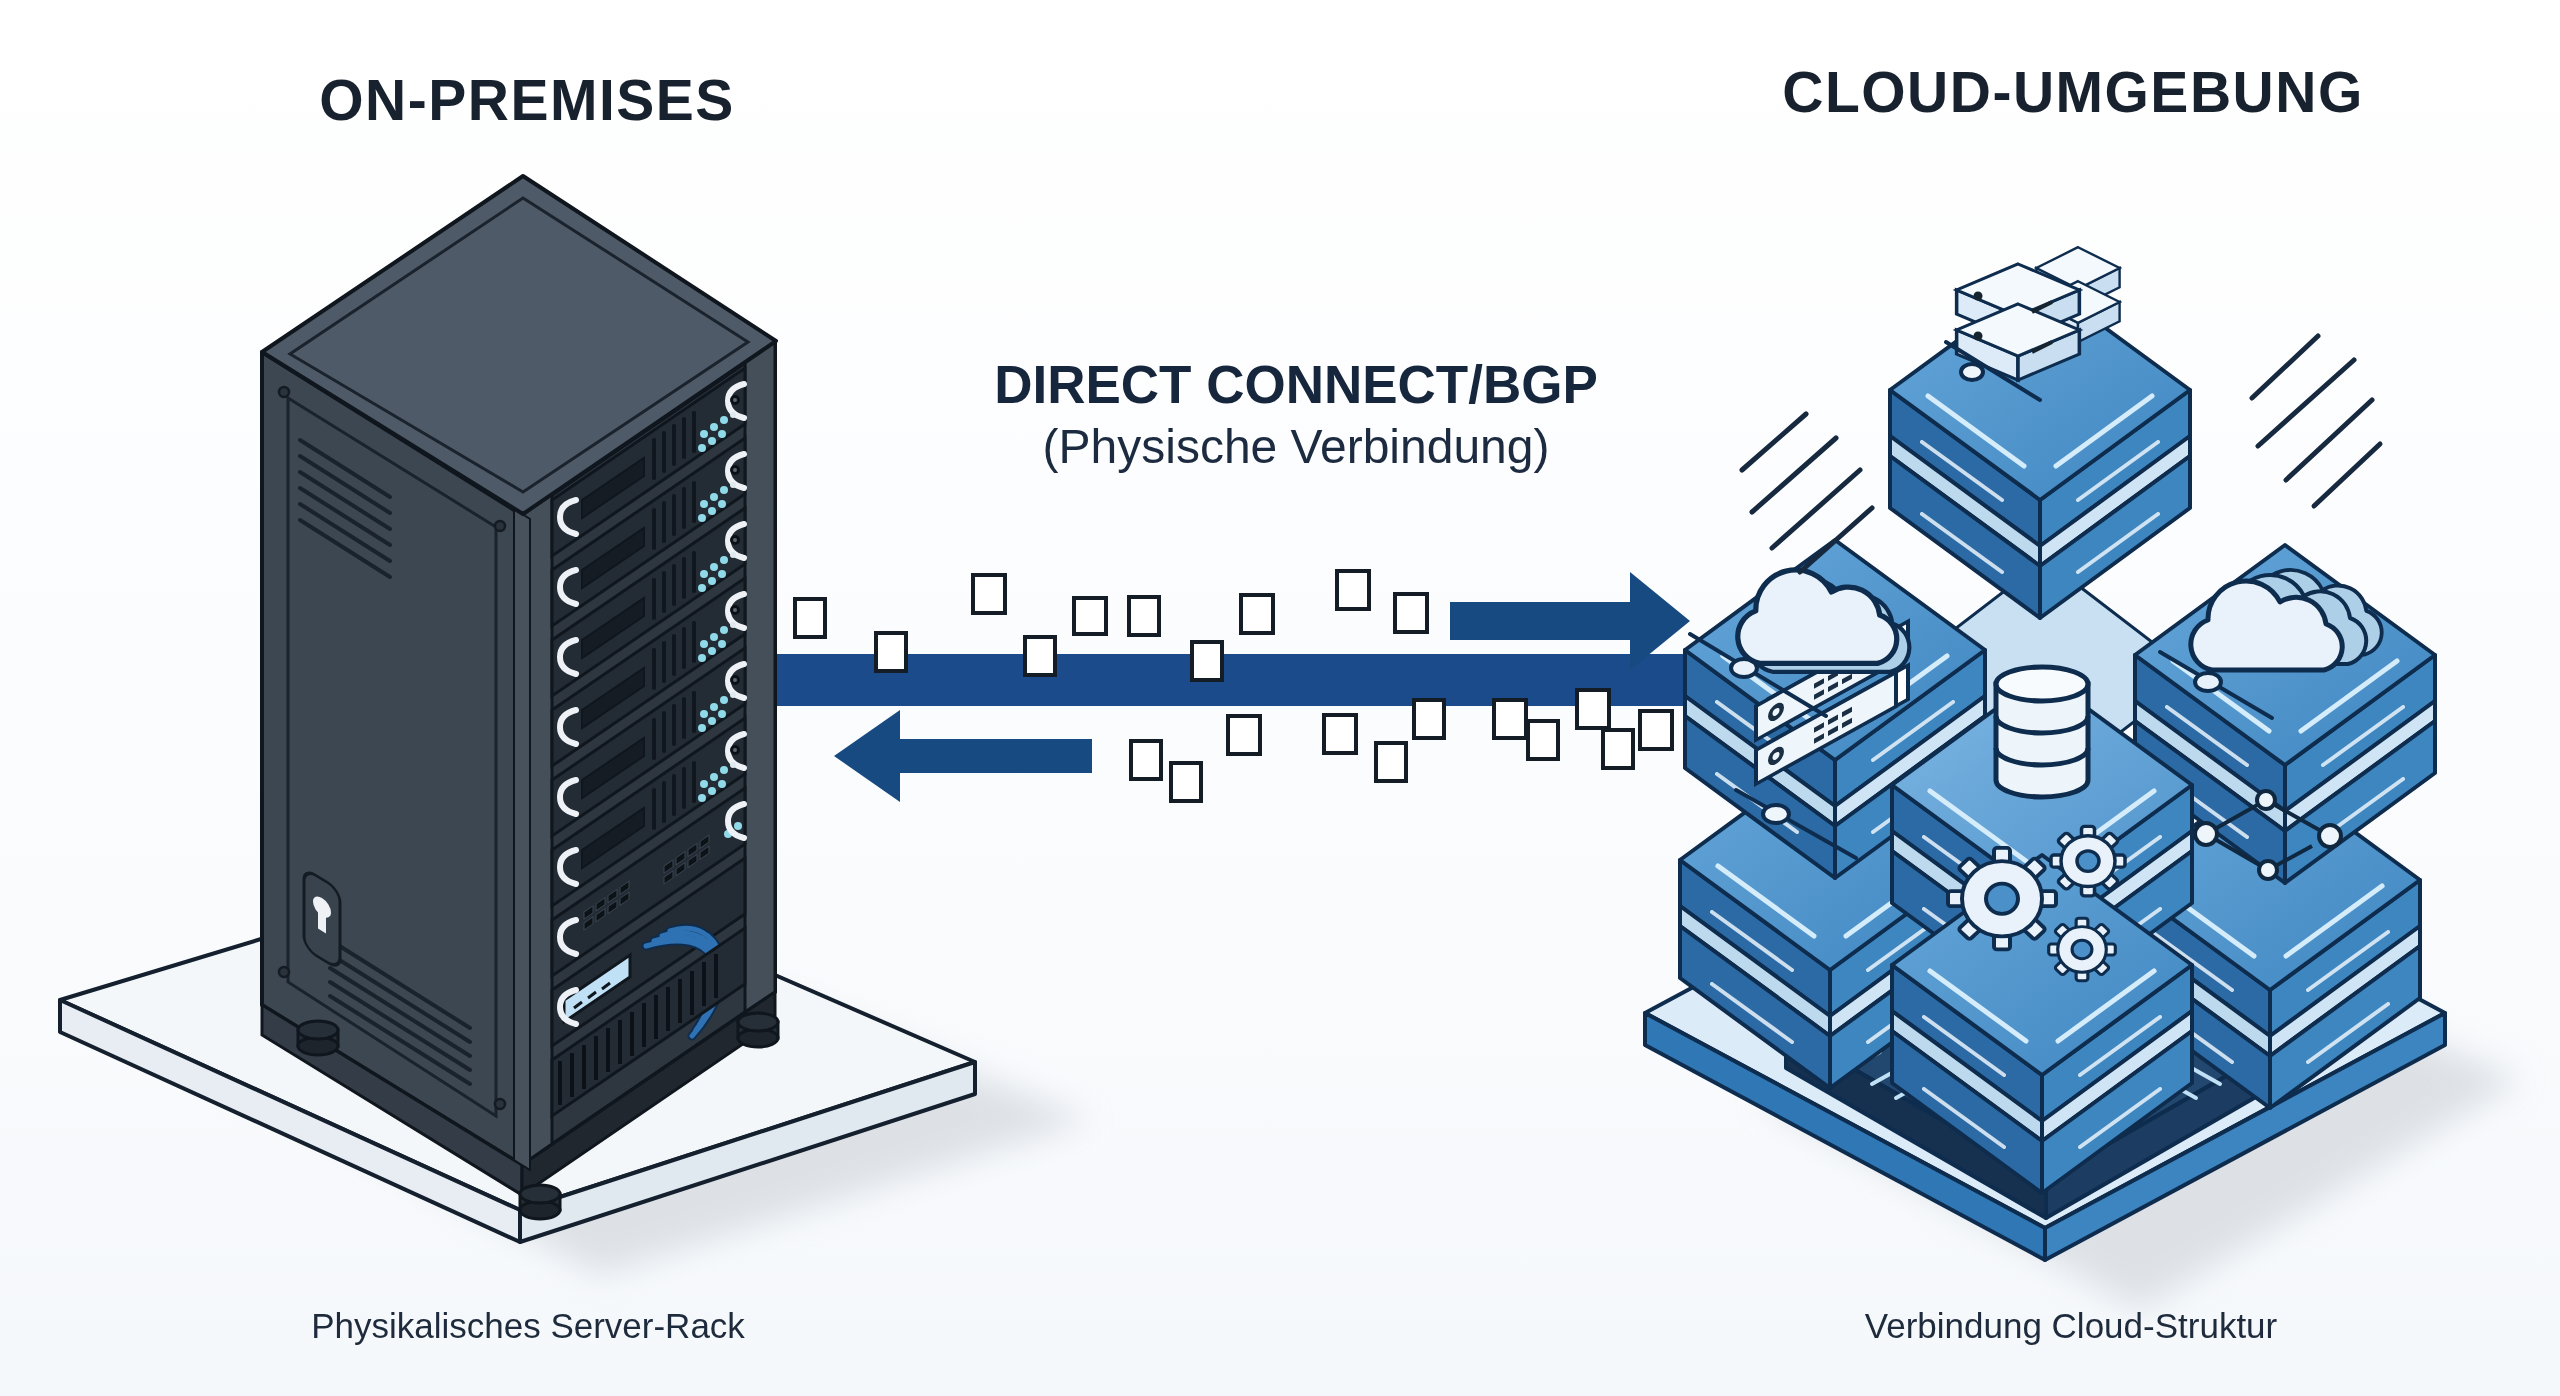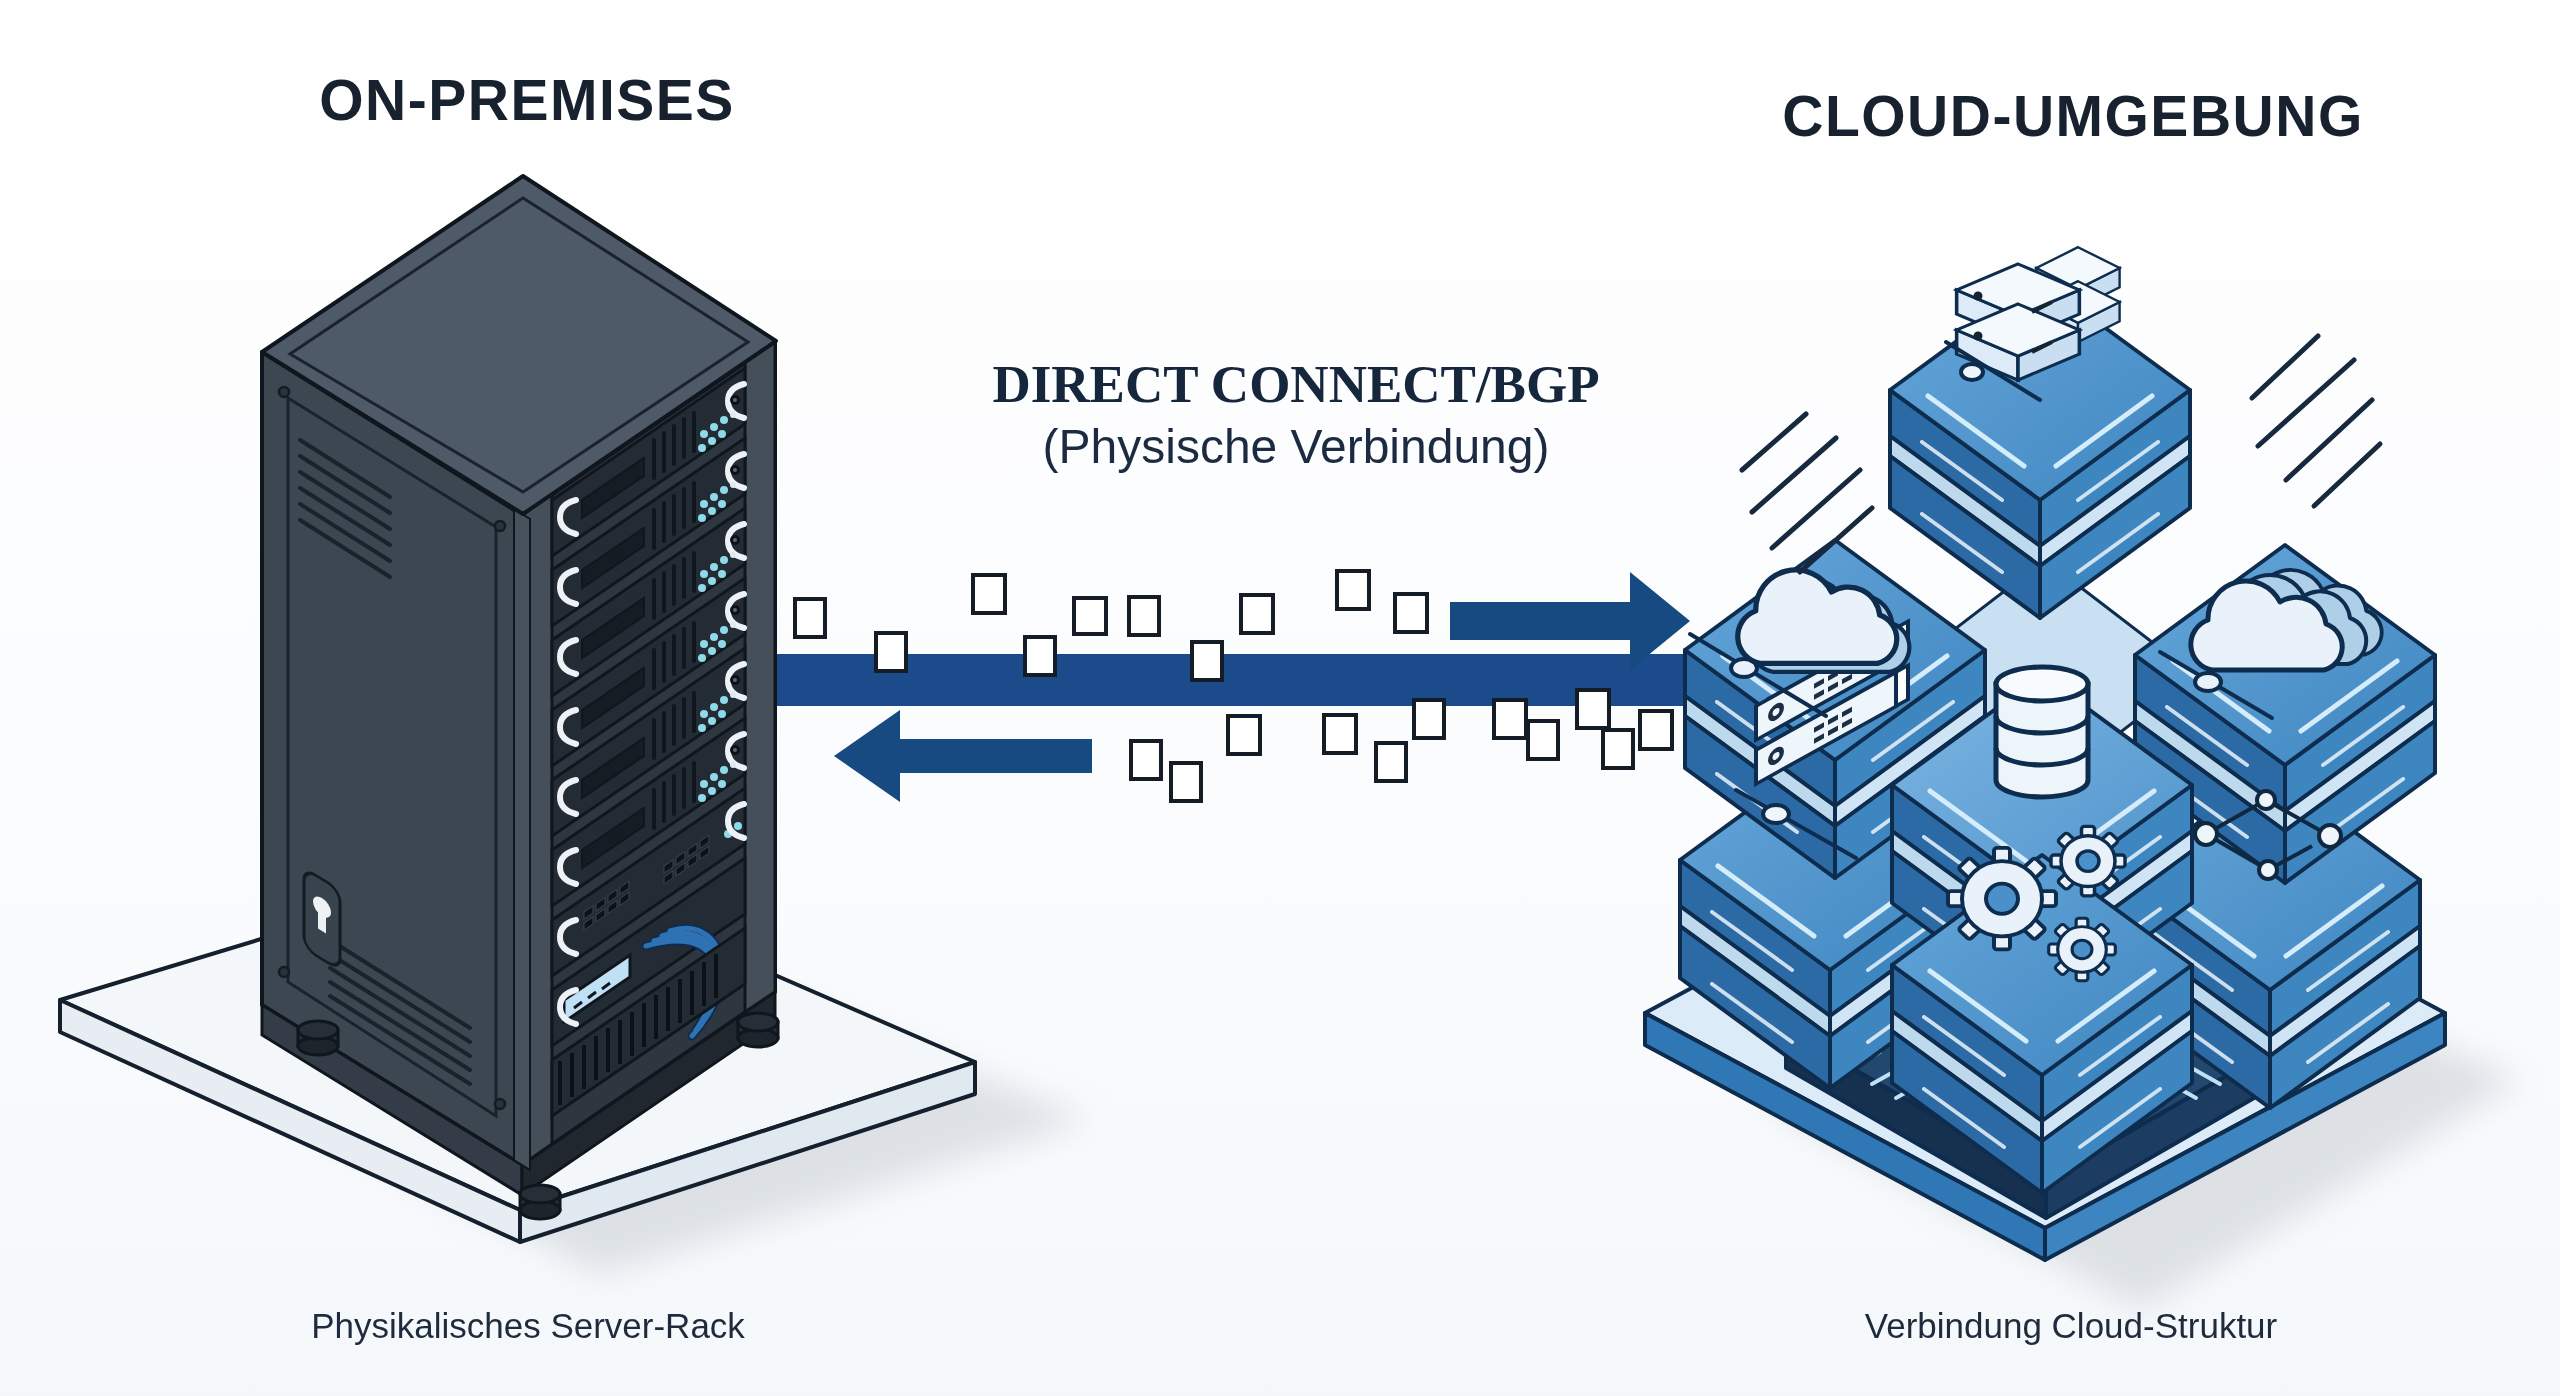--- a/index.html
+++ b/index.html
@@ -2,21 +2,21 @@
 <html><head>
 <meta charset="utf-8">
 <style>
   html,body{margin:0;padding:0;background:#fff;}
   .stage{position:relative;width:2560px;height:1396px;overflow:hidden;
          background:linear-gradient(180deg,#ffffff 0%,#fbfcfe 55%,#f5f8fb 100%);
          font-family:"Liberation Sans",sans-serif;}
   .stage svg{position:absolute;left:0;top:0;}
   .label{position:absolute;transform:translate(-50%,-50%);color:#1a2433;white-space:nowrap;}
   .title{font-size:57px;font-weight:bold;letter-spacing:1.5px;color:#18222f;}
-  .heading{font-size:53px;font-weight:bold;color:#16263c;font-family:Liberation Serif, serif;}
+  .heading{font-size:53px;font-weight:bold;color:#16263c;}
   .subheading{font-size:48px;color:#1c2b40;text-align:right;}
   .caption{font-size:35px;color:#1e2b3c;}
   
   svg{--ctop:url(#gTop);}
   .cT{fill:var(--ctop);stroke:#0e2c4e;stroke-width:4;stroke-linejoin:round;}
   .cL{fill:#2b6aa4;stroke:#0e2c4e;stroke-width:4;stroke-linejoin:round;}
   .cR{fill:#3e86c0;stroke:#0e2c4e;stroke-width:4;stroke-linejoin:round;}
   .pL{fill:#bdd9ee;stroke:#0e2c4e;stroke-width:4;stroke-linejoin:round;}
   .pR{fill:#cfe4f4;stroke:#0e2c4e;stroke-width:4;stroke-linejoin:round;}
   .hlt{stroke:#d5ecfb;stroke-width:5;stroke-linecap:round;}
@@ -435,19 +435,19 @@
 
   <g>
     <polygon points="1450,602 1630,602 1630,572 1690,621 1630,670 1630,640 1450,640" fill="#164a80"></polygon>
   </g>
   <g>
     <polygon points="1092,739 900,739 900,710 834,756 900,802 900,773 1092,773" fill="#164a80"></polygon>
   </g>
 </svg>
 
 <div class="label title" style="left:527px;top:100px">ON-PREMISES</div>
-<div class="label title" style="left:2073px;top:116px">CLOUD-UMGEBUNG</div>
+<div class="label title" style="left:2073px;top:92px">CLOUD-UMGEBUNG</div>
 <div class="label heading" style="left:1296px;top:384px">DIRECT CONNECT/BGP</div>
 <div class="label subheading" style="left:1296px;top:446px">(Physische Verbindung)</div>
 <div class="label caption" style="left:528px;top:1326px">Physikalisches Server-Rack</div>
 <div class="label caption" style="left:2071px;top:1326px">Verbindung Cloud-Struktur</div>
 
 </div>
 
 </body></html>

